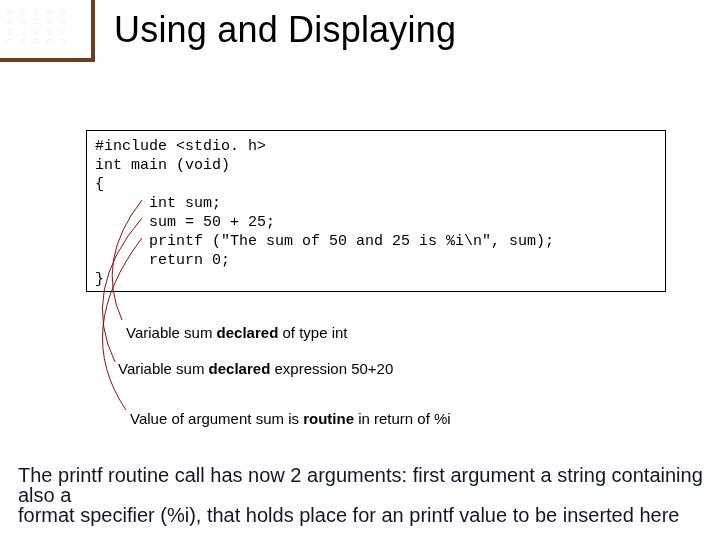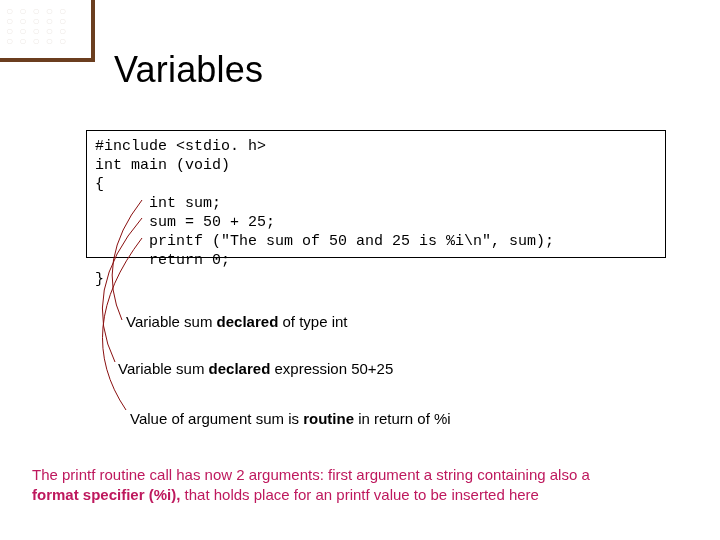--- a/index.html
+++ b/index.html
@@ -44,90 +44,89 @@
     line-height: 40px;
     color: #000;
     font-family: Arial, Helvetica, sans-serif;
     letter-spacing: 0.2px;
   }
   .codebox {
     position: absolute;
     left: 86px;
     top: 130px;
     width: 580px;
-    height: 128px;
+    height: 162px;
     border: 1px solid #000;
     background: #fff;
     box-sizing: border-box;
     padding: 6px 8px 6px 8px;
   }
   .code {
     font-family: "Courier New", Courier, monospace;
     font-size: 15px;
     line-height: 19px;
     white-space: pre;
     color: #000;
   }
   .note {
     position: absolute;
     font-size: 15px;
     color: #000;
   }
   .note .b { font-weight: bold; }
   .footer {
     position: absolute;
-    left: 32px;
+    left: 18px;
     top: 465px;
     right: 0;
-    font-size: 15px;
+    font-size: 20px;
     line-height: 20px;
-    color: #be185d;
+    color: #0f172a;
   }
-  .footer .b { font-weight: bold; }
+  .footer .b { font-weight: normal; }
   svg.arrows {
     position: absolute;
     left: 0;
     top: 0;
     width: 720px;
     height: 540px;
     pointer-events: none;
   }
 </style>
 </head>
 <body>
 
 <div class="accent-corner">
   <div class="accent-dots">○○○○○
 ○○○○○
 ○○○○○
 ○○○○○</div>
 </div>
 
 <div class="title">
-  <br>
-  <span>Variables</span>
+  <span>Using and Displaying</span><br>
 </div>
 
 <div class="codebox">
   <div class="code"><span>#include &lt;stdio. h&gt;</span>
 <span>int main (void)</span>
 <span>{</span>
 <span>      int sum;</span>
 <span>      sum = 50 + 25;</span>
 <span>      printf ("The sum of 50 and 25 is %i\n", sum);</span>
 <span>      return 0;</span>
 <span>}</span></div>
 </div>
 
-<div class="note" style="left:126px; top:313px;">
+<div class="note" style="left:126px; top:324px;">
   <span>Variable sum </span><span class="b">declared</span><span> of type int</span>
 </div>
 
 <div class="note" style="left:118px; top:360px;">
-  <span>Variable sum </span><span class="b">declared</span><span>  expression 50+25</span>
+  <span>Variable sum </span><span class="b">declared</span><span>  expression 50+20</span>
 </div>
 
 <div class="note" style="left:130px; top:410px;">
   <span>Value of argument sum is </span><span class="b">routine</span><span> in return of %i</span>
 </div>
 
 <div class="footer">
   <span>The printf routine call has now 2 arguments: first argument a string containing also a </span><br>
   <span class="b">format specifier (%i),</span><span> that holds place for an printf value to be inserted here</span>
 </div>

